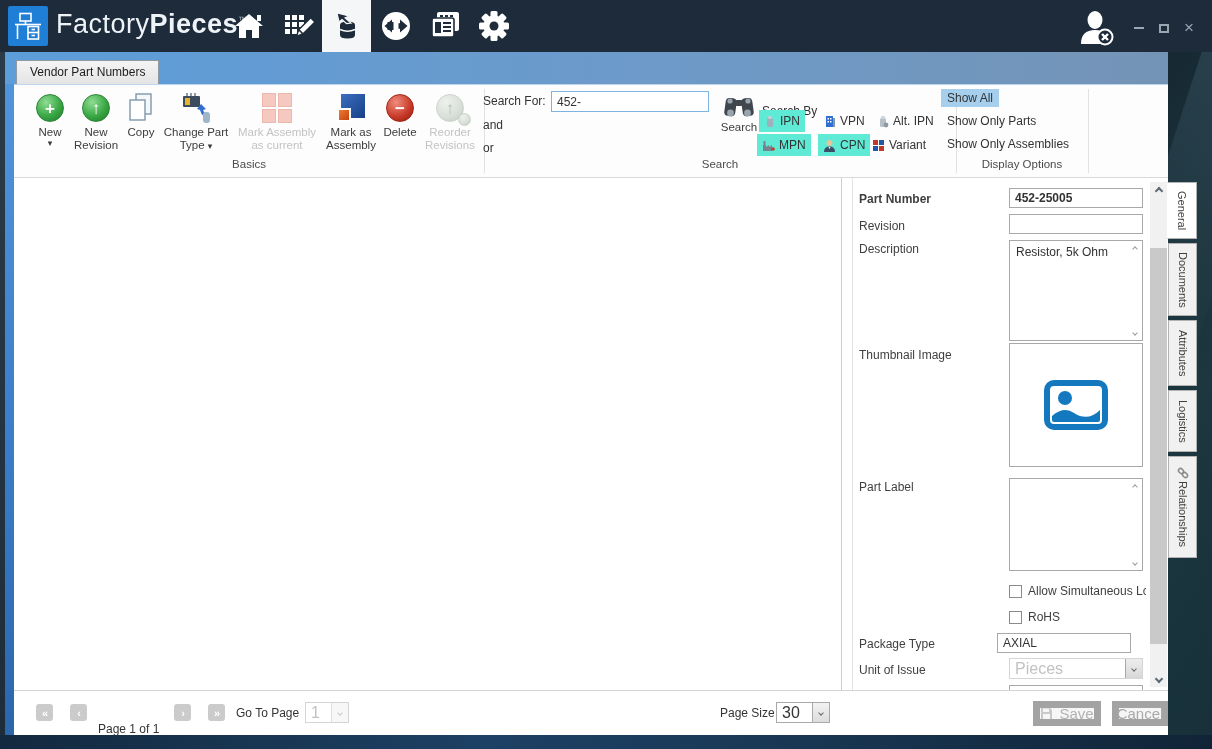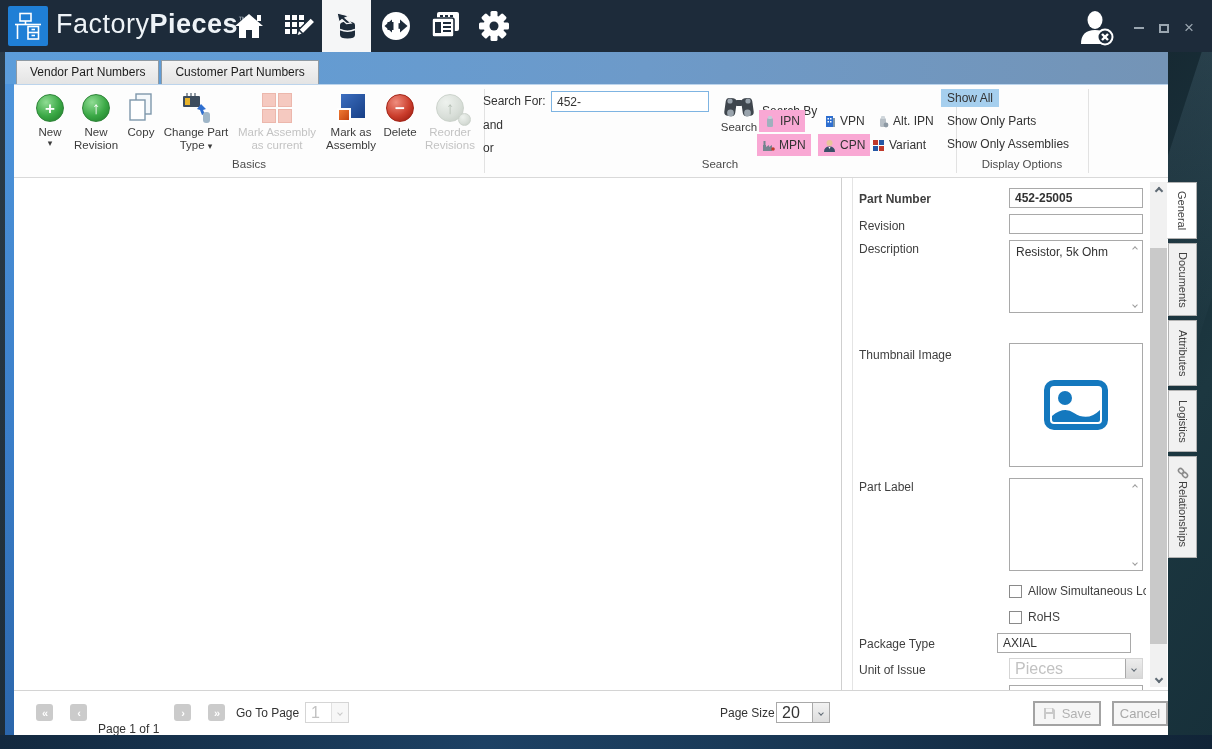--- a/index.html
+++ b/index.html
@@ -59,21 +59,21 @@
   .asmicon .bigb { position:absolute; right:0; top:0; width:24px; height:24px; background:linear-gradient(135deg,#3d6fc0,#173f86); }
   .asmicon .smlo { position:absolute; left:0; bottom:0; width:14px; height:14px; background:linear-gradient(135deg,#f07a33,#c4430e); border:2px solid #fff; }
   .ddglyph { font-size:9px; color:#3c3c3c; line-height:8px; }
 
   
   .flabel { font-size:12px; color:#333; }
   .searchinput { border:1px solid #7eb4e2; width:158px; height:21px; font-size:12px; color:#333;
     padding:0 5px; font-family:"Liberation Sans",sans-serif; outline:none; background:#fff; }
   .toggle { display:flex; align-items:center; gap:4px; font-size:12px; color:#333;
     padding:2px 5px; height:22px; cursor:pointer; }
-  .toggle.active { background:#f9a8d4; }
+  .toggle.active { background:#5eead4; }
   .dispopt { font-size:12px; color:#333; padding:2px 6px; cursor:pointer; display:inline-block; }
   .dispopt.active { background:#a6cfee; }
 
   
   .listarea { left:0; top:94px; width:828px; height:512px; background:#fff; border-right:1px solid #cfcfcf; }
   .panel { left:838px; top:94px; width:294px; height:512px; background:#fff; border-left:1px solid #e4e4e4; overflow:hidden; }
   .plabel { font-size:12px; color:#3f3f3f; }
   .pinput { border:1px solid #a9a9a9; width:134px; height:20px; font-size:12px; color:#333;
     padding:0 5px; font-family:"Liberation Sans",sans-serif; outline:none; background:#fff; }
   .pinput.bold { font-weight:bold; }
@@ -108,22 +108,22 @@
   .vtab { position:absolute; left:0; width:29px; background:#f1f1f1; border:1px solid #b2b2b2;
     display:flex; flex-direction:column; align-items:center; justify-content:center; cursor:pointer; }
   .vtab span { writing-mode:vertical-rl; font-size:11px; color:#3f3f3f; }
   .vtab.active { background:#ffffff; border-left:1px solid #fff; width:30px; left:-1px; }
 
   
   .footer { left:0; top:606px; width:1154px; height:45px; background:#fff; border-top:1px solid #d4d4d4; }
   .pagerbtn { width:17px; height:17px; background:#cbcbcb; border-radius:3px; color:#fff;
     display:flex; align-items:center; justify-content:center; font-size:11px; font-weight:bold; cursor:pointer; letter-spacing:-1px; }
   .ftext { font-size:12px; color:#333; }
-  .fbtn { height:25px; background:#f6f6f6; border:2px solid #a3a3a3; display:flex; align-items:center;
-    justify-content:center; gap:6px; font-size:13px; color:#b2b2b2; cursor:pointer; }
+  .fbtn { height:25px; background:#f6f6f6; border:7px solid #a3a3a3; display:flex; align-items:center;
+    justify-content:center; gap:6px; font-size:15px; color:#b2b2b2; cursor:pointer; }
 
   .bottomstrip { left:0; top:735px; width:1212px; height:14px;
     background:linear-gradient(90deg,#13293f 0%,#1d4164 40%,#1a3a58 60%,#112437 100%); }
   .diag { right:-30px; top:40px; width:90px; height:330px; background:linear-gradient(180deg,rgba(120,160,180,.18),rgba(120,160,180,0));
     transform:skewX(-18deg); }
 </style>
 </head>
 <body>
 
 <div class="stage">
@@ -244,21 +244,20 @@
         <span class="maxbox"></span>
       </div>
     <div class="abs winctl" style="left:1178px;font-size:17px;">
         <span>×</span>
       </div>
   </div>
 
   <div class="abs tabstrip"></div>
   <div class="abs tabs">
     <div class="tab">Vendor Part Numbers</div>
-    <div class="tab">Customer Part Numbers</div>
   </div>
 
   <div class="abs leftstrip"></div>
 
   <div class="abs content">
 
     <div class="abs toolbar">
 
       <div class="abs tbtn" style="left:16px;width:40px;">
         <div class="tico">
@@ -427,21 +426,21 @@
     <div class="abs listarea"></div>
 
     <div class="abs panel">
       <div class="abs plabel" style="left:6px;top:14px;font-weight:bold;">Part Number</div>
       <input class="abs pinput bold" style="left: 156px; top: 10px;" value="452-25005">
 
       <div class="abs plabel" style="left:6px;top:41px;">Revision</div>
       <input class="abs pinput" style="left: 156px; top: 36px;" value="">
 
       <div class="abs plabel" style="left:6px;top:64px;">Description</div>
-      <div class="abs ta-wrap" style="left:156px;top:62px;width:134px;height:73px;">
+      <div class="abs ta-wrap" style="left:156px;top:62px;width:134px;height:101px;">
         <textarea style="">Resistor, 5k Ohm</textarea>
         <span class="mini-arrow" style="top:3px;">
             <i class="chev sm up"></i>
           </span>
         <span class="mini-arrow" style="bottom:3px;">
             <i class="chev sm down"></i>
           </span>
       </div>
 
       <div class="abs plabel" style="left:6px;top:170px;">Thumbnail Image</div>
@@ -506,21 +505,21 @@
       <div class="abs ftext" style="left:222px;top:15px;">Go To Page</div>
       <div class="abs combo disabled" style="left:291px;top:11px;width:44px;height:21px;">
         <span class="cval">1</span>
         <span class="cbtn">
             <i class="chev sm down"></i>
           </span>
       </div>
 
       <div class="abs ftext" style="left:706px;top:15px;">Page Size</div>
       <div class="abs combo" style="left:762px;top:11px;width:54px;height:21px;">
-        <span class="cval">20</span>
+        <span class="cval">30</span>
         <span class="cbtn">
             <i class="chev sm down" style="border-color:#5f6a74;"></i>
           </span>
       </div>
 
       <div class="abs fbtn" style="left:1019px;top:10px;width:68px;">
         <svg width="13" height="13" viewBox="0 0 13 13">
           <path d="M1 1 L10 1 L12 3 L12 12 L1 12 Z" fill="#c9c9c9"></path>
           <rect x="3" y="1.5" width="6" height="3.5" fill="#f6f6f6"></rect>
           <rect x="3" y="7" width="7" height="5" fill="#f6f6f6"></rect>

